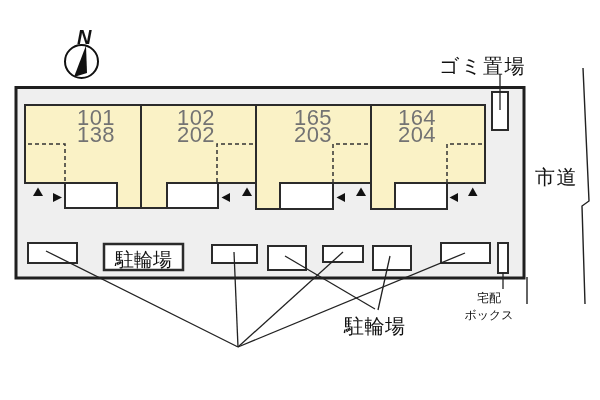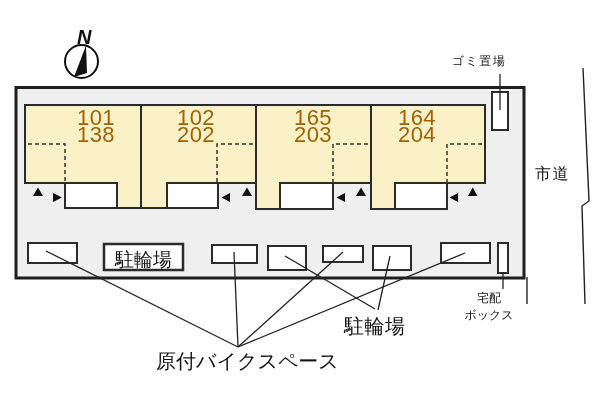--- a/index.html
+++ b/index.html
@@ -3,24 +3,24 @@
 <meta charset="utf-8">
 <style>
   html,body{margin:0;padding:0;background:#ffffff;}
   .stage{
     position:relative;width:600px;height:400px;background:#ffffff;overflow:hidden;
     font-family:"Liberation Sans","DejaVu Sans",sans-serif;color:#111;
   }
   .stage svg{position:absolute;left:0;top:0;}
   .lbl{position:absolute;white-space:nowrap;color:#111;}
   .north-label{left:77px;top:26px;font-size:20px;font-weight:bold;font-style:italic;}
-  .garbage-label{left:439px;top:53px;width:80px;text-align:center;font-size:12px;letter-spacing:1.5px;}
-  .road-label{left:535px;top:164px;font-size:16px;letter-spacing:1.5px;}
+  .garbage-label{left:439px;top:53px;width:80px;text-align:center;font-size:20px;letter-spacing:1.5px;}
+  .road-label{left:535px;top:164px;font-size:20px;letter-spacing:1.5px;}
   .unit-label{position:absolute;top:109px;width:56px;text-align:center;
-              font-size:22px;line-height:17px;letter-spacing:0.5px;color:#a16207;}
+              font-size:22px;line-height:17px;letter-spacing:0.5px;color:#737373;}
   .u1{left:68px;} .u2{left:168px;} .u3{left:285px;} .u4{left:389px;}
   .bike-box-label{left:104px;top:247px;width:79px;text-align:center;font-size:19px;}
   .bike2-label{left:344px;top:313px;font-size:20px;letter-spacing:0.5px;}
   .delivery-label{left:446px;top:290px;width:86px;text-align:center;font-size:12px;line-height:17px;white-space:nowrap;}
   .moped-label{left:156px;top:348px;font-size:20px;}
 </style>
 </head>
 <body>
 
 <div class="stage">
@@ -102,14 +102,13 @@
   </div>
 
   <div class="lbl bike-box-label">駐輪場</div>
   <div class="lbl bike2-label">駐輪場</div>
 
   <div class="lbl delivery-label">
     <div>宅配</div>
     <div>ボックス</div>
   </div>
 
-  <div class="lbl moped-label">原付バイクスペース</div>
 </div>
 
 </body></html>

